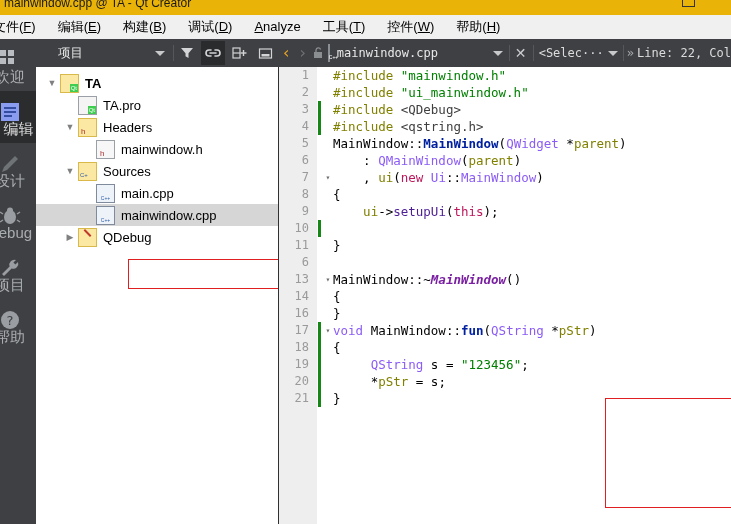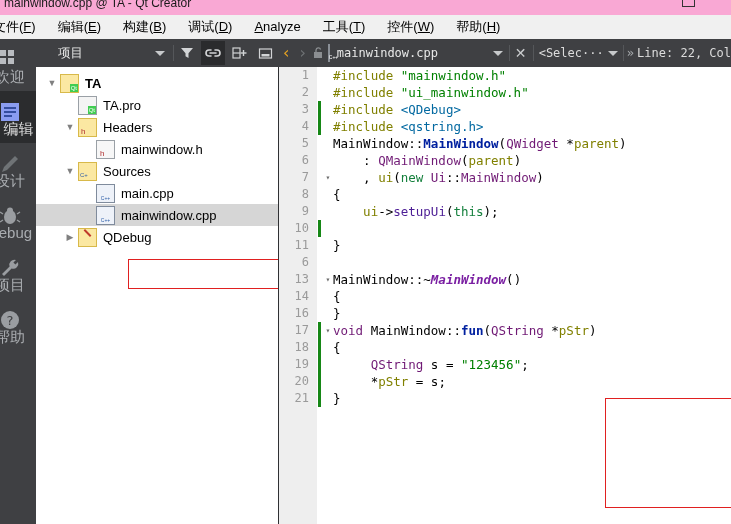--- a/index.html
+++ b/index.html
@@ -8,21 +8,21 @@
     background:#ffffff;
     font-family:"Liberation Sans","DejaVu Sans",sans-serif;
     font-size:12px;
     -webkit-font-smoothing:antialiased;
   }
   #app{position:relative;width:731px;height:524px;overflow:hidden;}
 
   
   .titlebar{
     position:absolute;left:0;top:0;width:731px;height:15px;
-    background:#f9a8d4;overflow:hidden;
+    background:#eab308;overflow:hidden;
   }
   .titlebar .ttl{
     position:absolute;left:4px;top:-4px;
     font-size:12px;color:#1a1a1a;white-space:nowrap;
     font-family:"Liberation Sans",sans-serif;
   }
   .winbtn-max{
     position:absolute;right:36px;top:-6px;width:11px;height:11px;
     border:1.5px solid #333;
   }
@@ -188,26 +188,26 @@
   .chg{position:absolute;left:39px;top:0;width:3px;height:17px;background:#168716;}
   .fold{
     position:absolute;left:44px;top:0;width:10px;text-align:center;
     color:#6d6d6d;font-size:8px;line-height:17px;
   }
   .ctext{position:absolute;left:54px;top:0;white-space:pre;}
 
   
   .t-pre{color:#808000;}
   .t-str{color:#008000;}
-  .t-ang{color:#0369a1;}
+  .t-ang{color:#404040;}
   .t-cls{color:#000000;}
   .t-fnb{color:#00209f;font-weight:bold;}
   .t-fni{color:#7a1fa2;font-style:italic;font-weight:bold;}
-  .t-typ{color:#701a75;text-align:center;}
-  .t-kw{color:#15803d;}
+  .t-typ{color:#8b5cf6;text-align:center;}
+  .t-kw{color:#be185d;}
   .t-var{color:#808000;}
   .t-fn{color:#4c1d95;}
   .t-pl{color:#000000;}
 
   
   .ann-code{
     position:absolute;left:326px;top:331px;width:333px;height:108px;
     border:1.5px solid #e02020;pointer-events:none;
   }
 </style>

